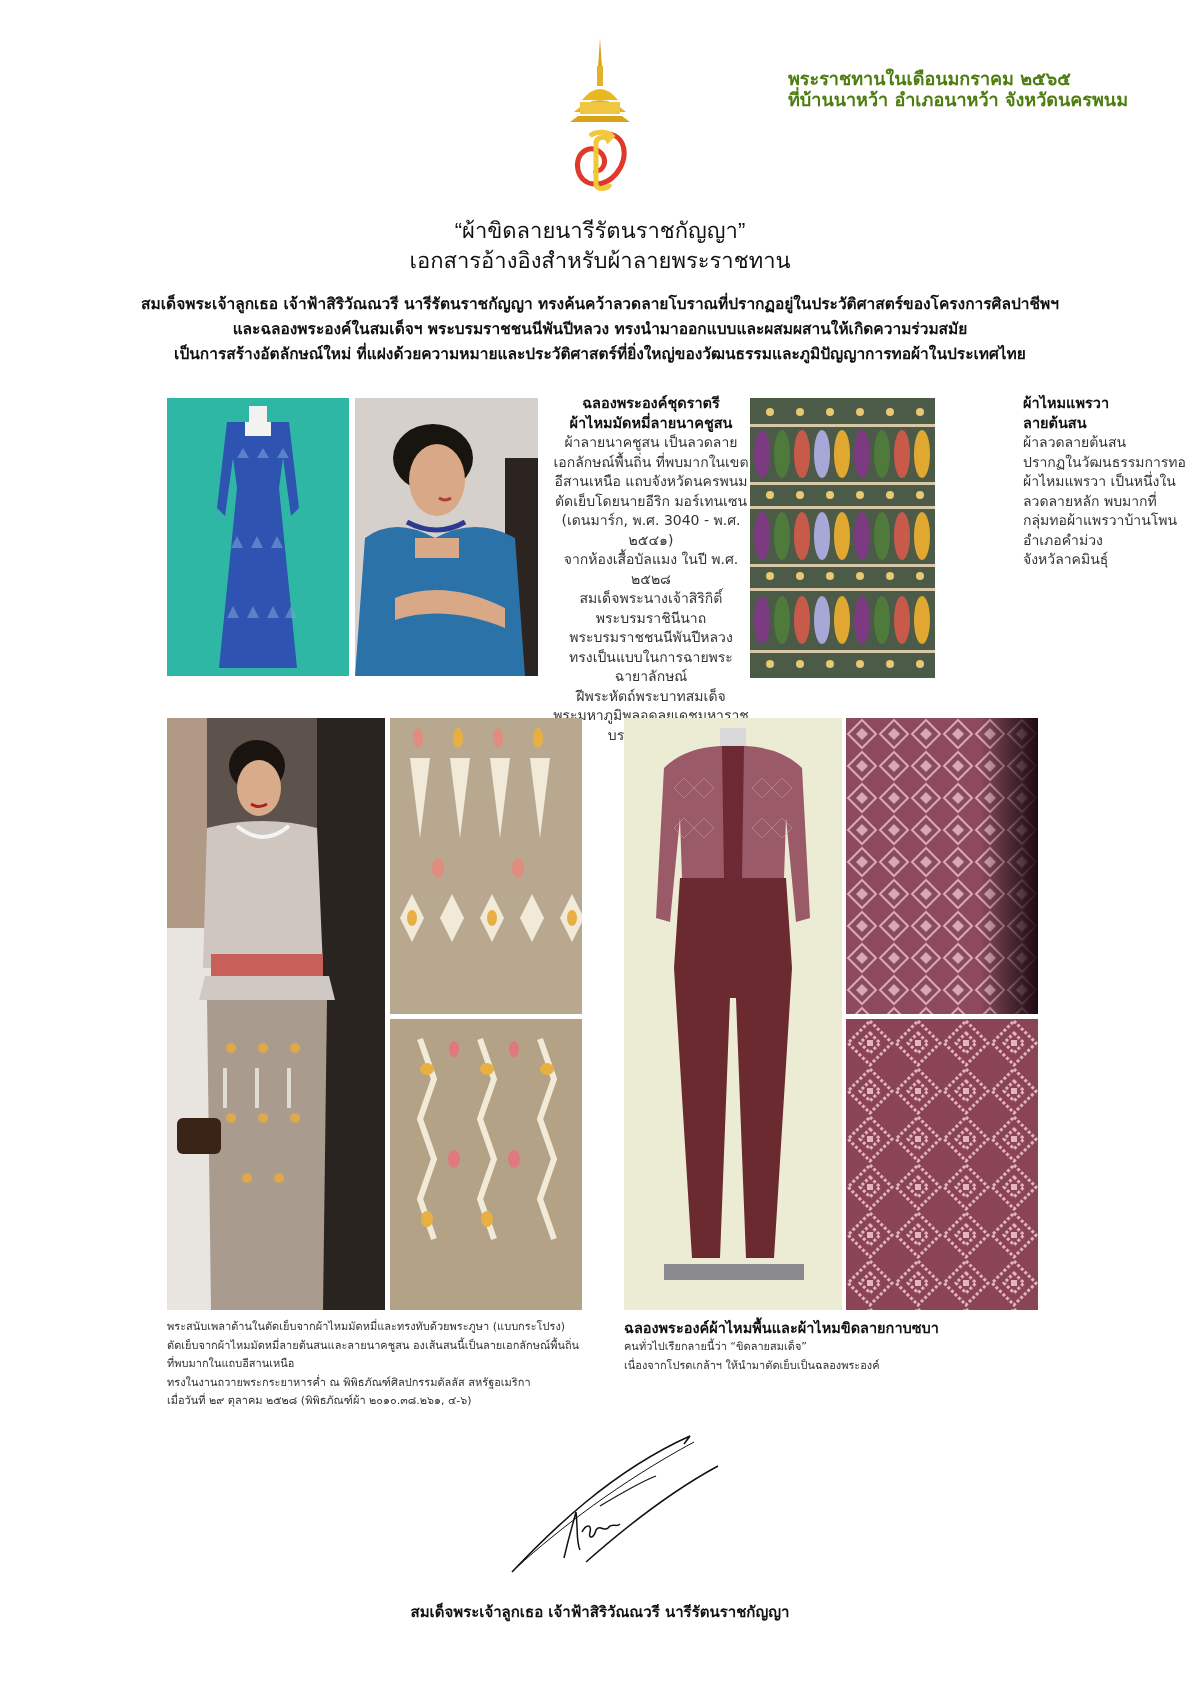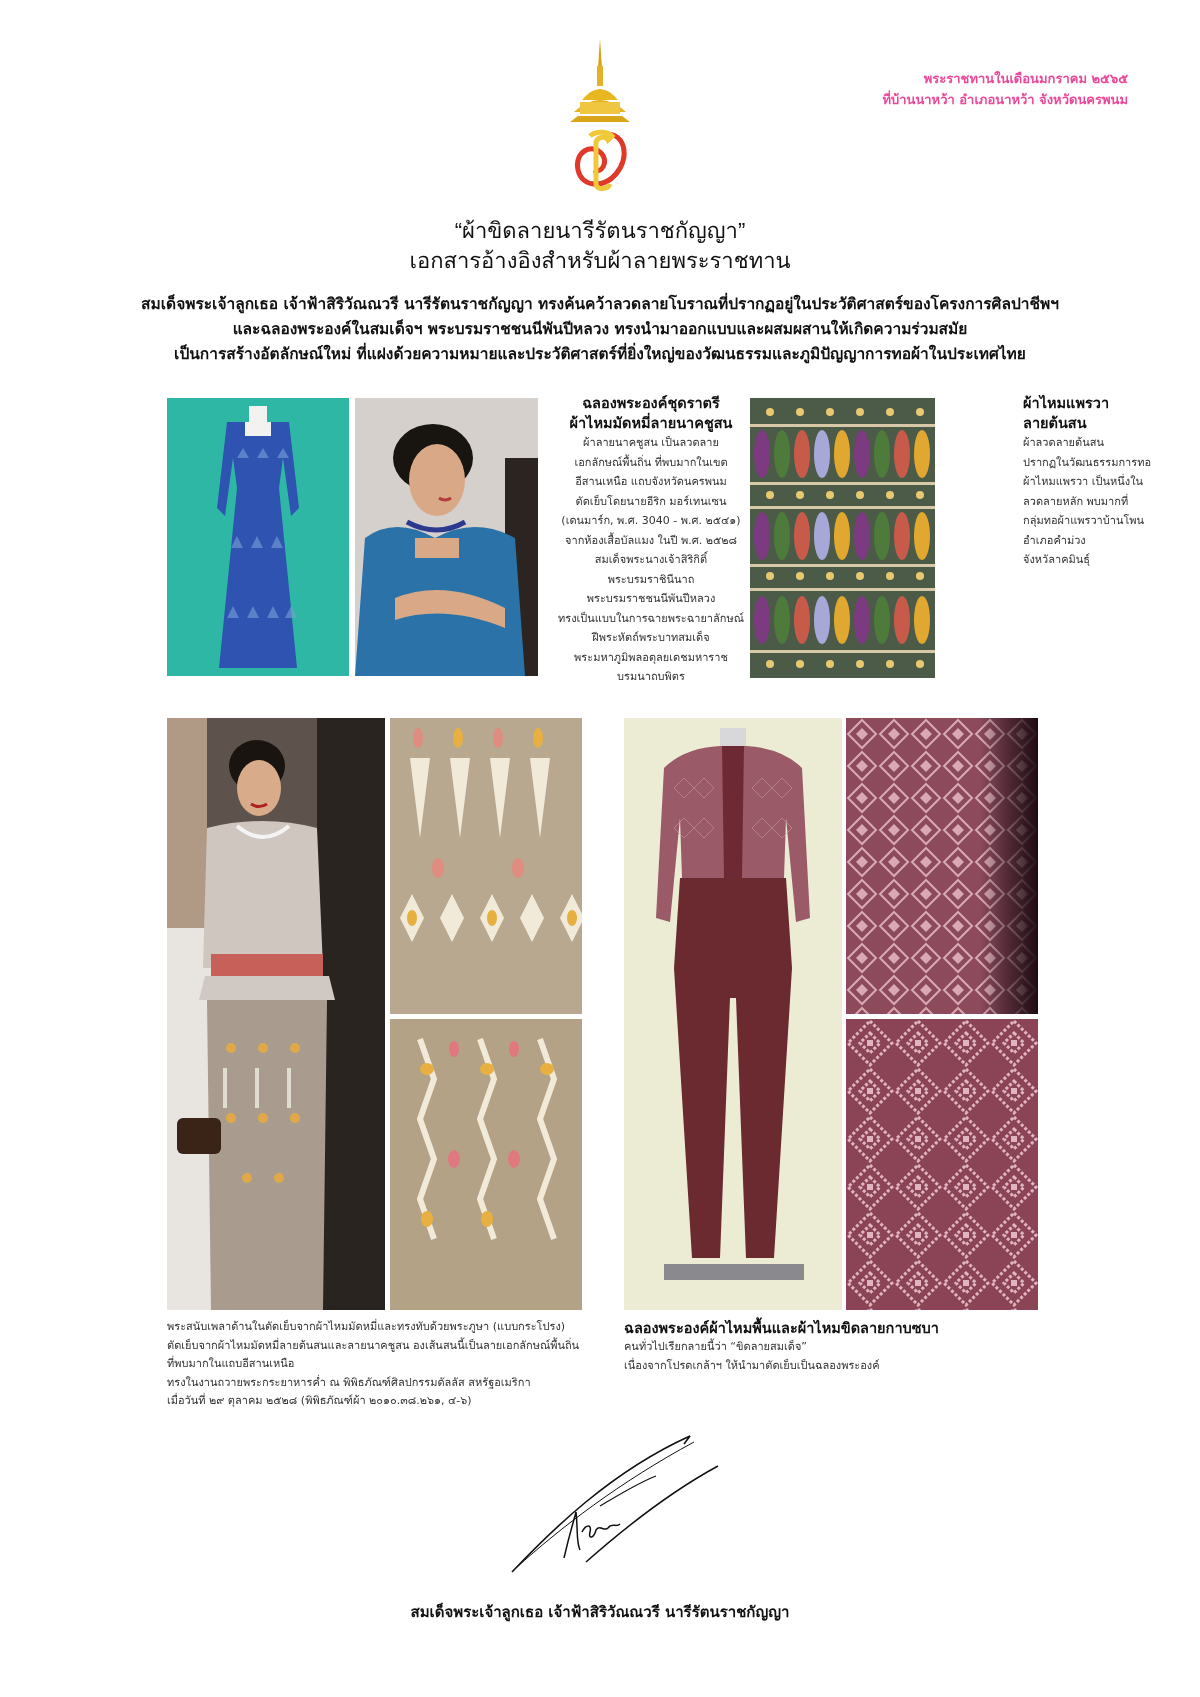--- a/index.html
+++ b/index.html
@@ -3,39 +3,39 @@
 <meta charset="utf-8">
 <style>
   html, body { margin:0; padding:0; background:#ffffff; }
   body { width:1200px; height:1697px; position:relative; overflow:hidden;
          font-family:"DejaVu Sans","Liberation Sans",sans-serif; color:#1a1a1a; }
   .abs { position:absolute; }
 
   
   .emblem { left:568px; top:38px; width:64px; height:158px; }
 
-  .dateline { right:72px; top:68px; text-align:right; font-size:13px; line-height:21px; font-weight:bold; color:#ec4899; }
+  .dateline { right:72px; top:68px; text-align:left; font-size:18px; line-height:21px; font-weight:bold; color:#4d7c0f; }
 
   .title { left:0; width:1200px; top:216px; text-align:center; font-size:22px; line-height:30px; color:#111; font-family:"Liberation Sans Narrow","Liberation Sans",sans-serif; }
   .intro { left:60px; width:1080px; top:292px; text-align:center; font-size:15.5px; line-height:25px; font-weight:bold; color:#111; }
 
   
   .photo { overflow:hidden; }
   .ph1 { left:167px; top:398px; width:182px; height:278px; background:#2fb7a6; }
   .ph2 { left:355px; top:398px; width:183px; height:278px; background:linear-gradient(180deg,#d9d3cf,#cdc5c1 60%,#2a2420); }
   .ph3 { left:750px; top:398px; width:185px; height:280px; background:#4a5645; }
   .ph4 { left:167px; top:718px; width:218px; height:592px; background:linear-gradient(180deg,#8a8a86,#6a5e58 40%,#3a322e); }
   .ph5 { left:390px; top:718px; width:192px; height:296px; background:#b8a68c; }
   .ph6 { left:390px; top:1019px; width:192px; height:291px; background:#b3a186; }
   .ph7 { left:624px; top:718px; width:218px; height:592px; background:#ecebd2; }
   .ph8 { left:846px; top:718px; width:192px; height:296px; background:linear-gradient(90deg,#8a4a5c,#b07a88 60%,#2a1018); }
   .ph9 { left:846px; top:1019px; width:192px; height:291px; background:#8e4a5c; }
 
   .cap-head { font-weight:bold; font-size:14.5px; line-height:20px; color:#111; }
-  .cap-body { font-size:11px; line-height:19.5px; color:#333; }
+  .cap-body { font-size:14px; line-height:19.5px; color:#333; }
   .cap1 { left:551px; top:393px; width:200px;text-align:center; }
   .cap2 { left:982px; top:393px; width:180px;margin-left:41px; }
   .cap3 { left:167px; top:1318px; width:440px; }
   .cap4 { left:624px; top:1318px; width:440px; }
   .cap3 .cap-body, .cap4 .cap-body { font-size:11px; line-height:18.5px; }
 
   .signature { left:490px; top:1432px; width:230px; height:150px; }
   .signer { left:0; width:1200px; top:1600px; text-align:center; font-weight:bold; font-size:15px; color:#111; }
 </style>
 </head>

